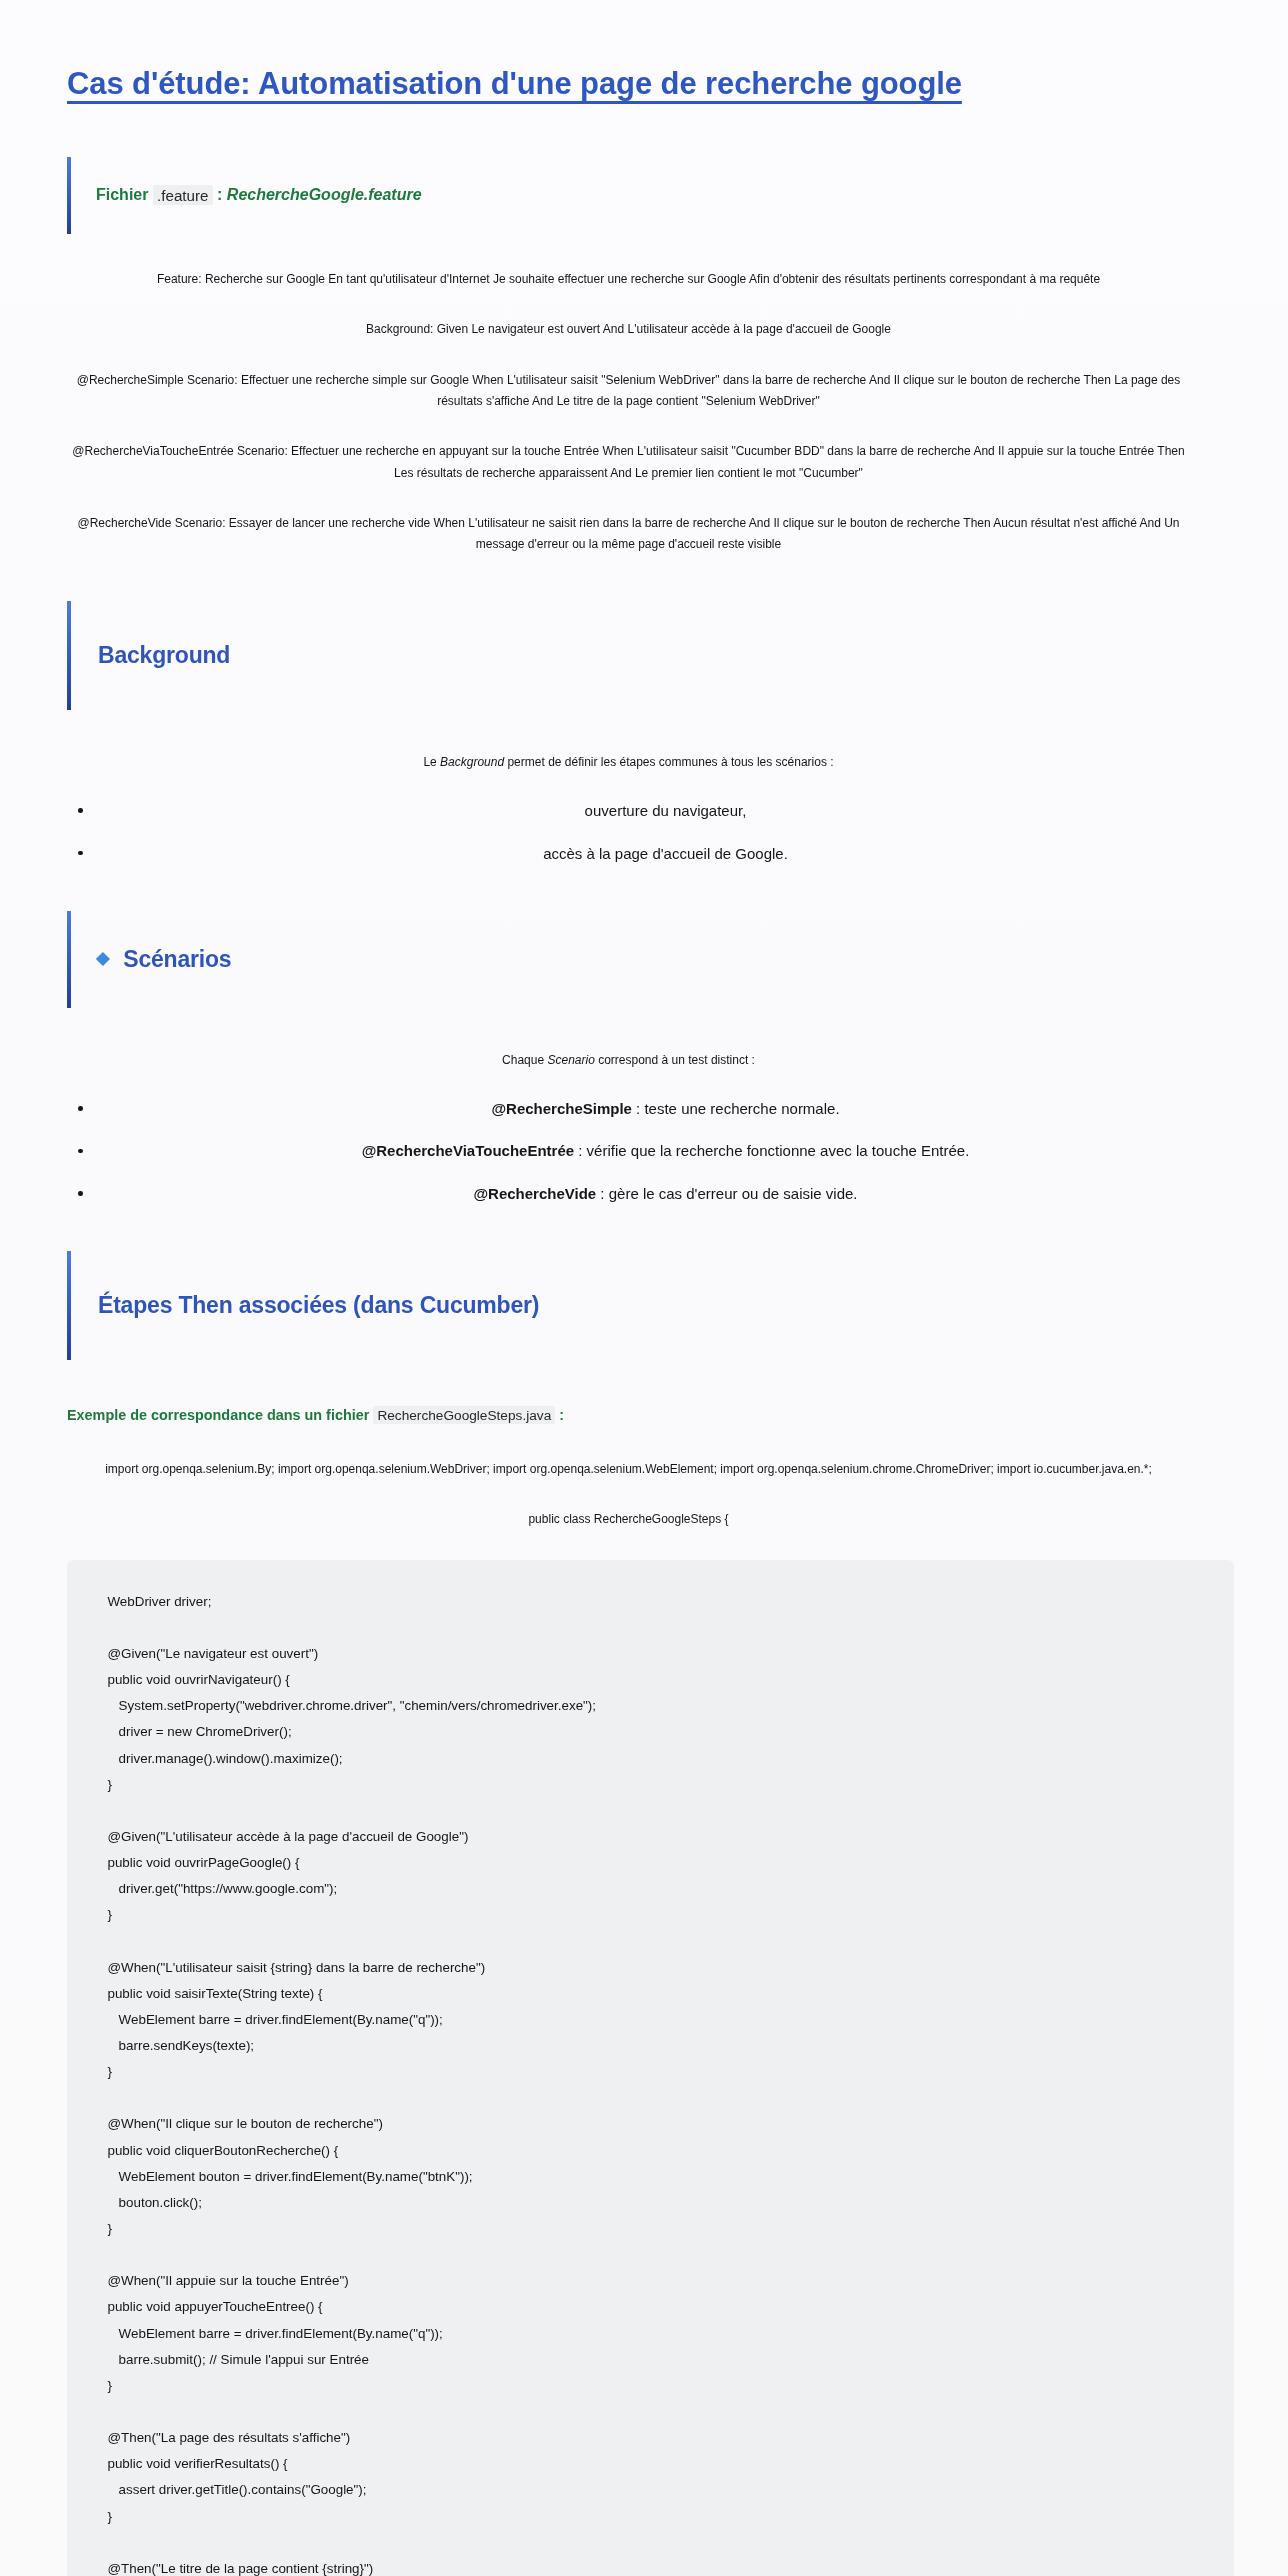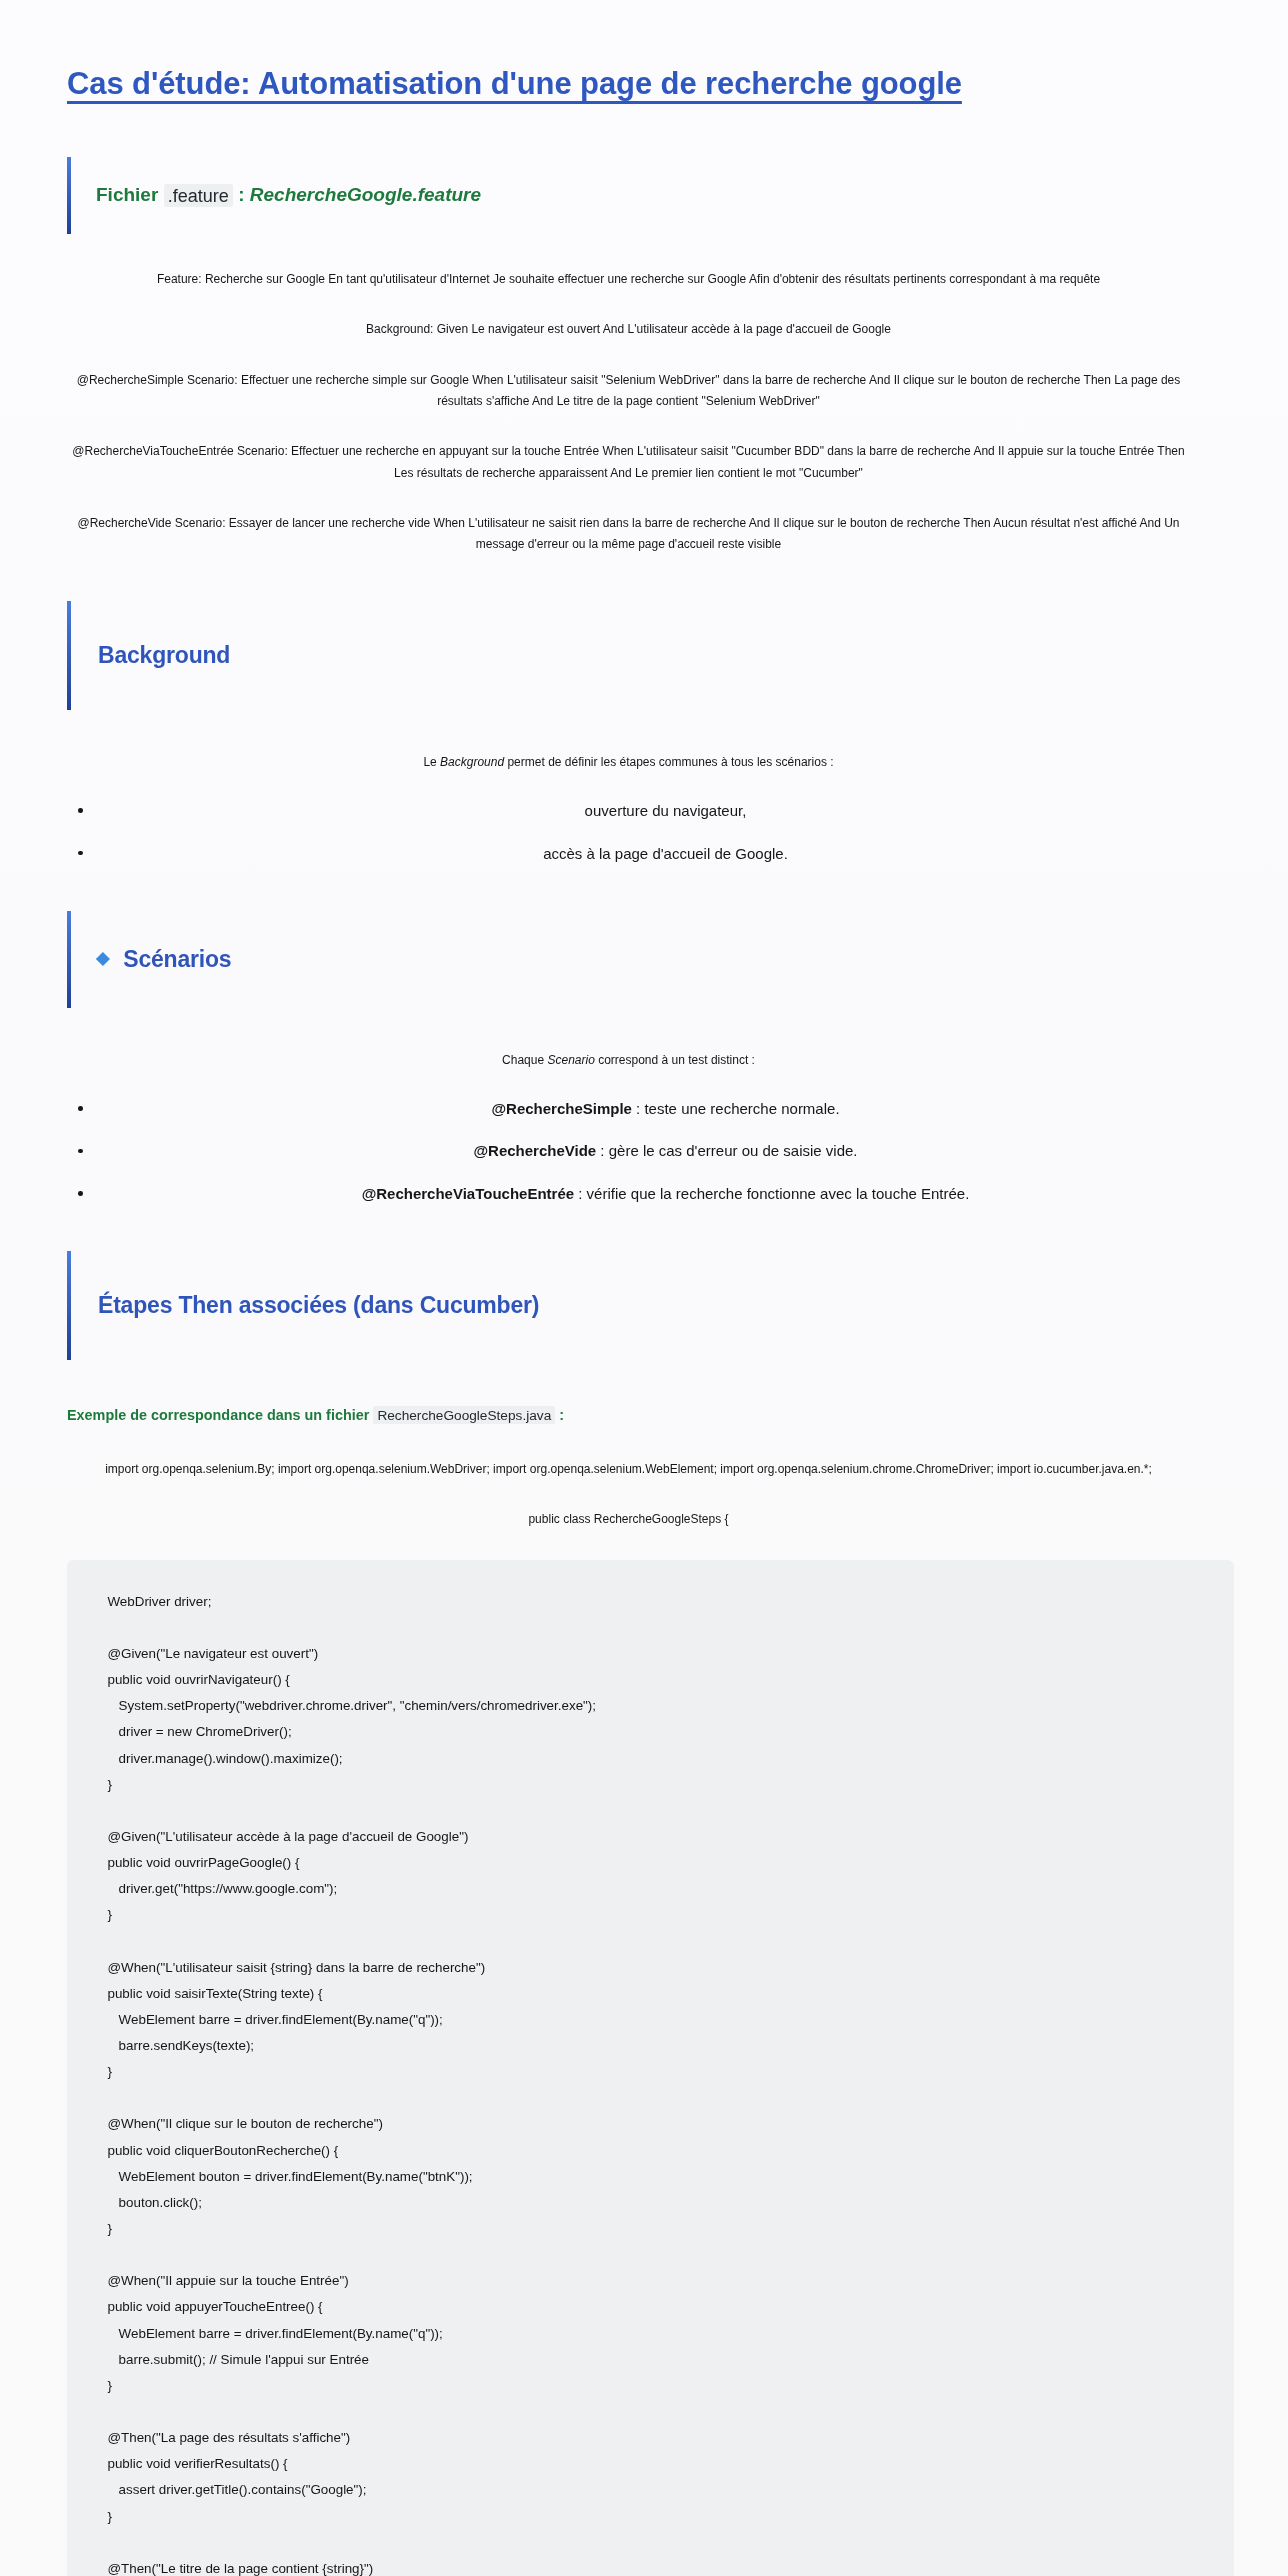--- a/index.html
+++ b/index.html
@@ -45,21 +45,21 @@
   .callout {
     border-left: 4.1px solid;
     border-image: linear-gradient(180deg,#4a7ddc 0%, #1f3f93 100%) 1;
     padding: 0 0 0 25px;
     margin: 0 0 35px 0;
     min-height: 77px;
     display: flex;
     align-items: center;
   }
   .callout-text {
-    font-size: 19px;
+    font-size: 16px;
     font-weight: 700;
     color: #1d7a3c;
     line-height: 1.5;
   }
   .callout-text .code-inline {
     font-weight: 400;
     color: #24292f;
   }
   .callout-text .em-green {
     font-style: italic;
@@ -209,22 +209,22 @@
       <h2 class="sec-title">
         <span class="diamond-bullet"></span>
         <span>Scénarios</span>
       </h2>
     </blockquote>
 
     <p class="body tight"><span>Chaque </span><em>Scenario</em><span> correspond à un test distinct :</span></p>
 
     <ul class="bullets">
       <li><b>@RechercheSimple</b><span> : teste une recherche normale.</span></li>
+      <li><b>@RechercheViaToucheEntrée</b><span> : vérifie que la recherche fonctionne avec la touche Entrée.</span></li>
       <li><b>@RechercheVide</b><span> : gère le cas d'erreur ou de saisie vide.</span></li>
-      <li><b>@RechercheViaToucheEntrée</b><span> : vérifie que la recherche fonctionne avec la touche Entrée.</span></li>
     </ul>
 
     <blockquote class="sec-block">
       <h2 class="sec-title">Étapes Then associées (dans Cucumber)</h2>
     </blockquote>
 
     <p class="green-note"><span class="plain">Exemple de correspondance dans un fichier </span><span class="code-inline">RechercheGoogleSteps.java</span><span class="plain"> :</span></p>
 
     <p class="body">import org.openqa.selenium.By; import org.openqa.selenium.WebDriver; import org.openqa.selenium.WebElement; import org.openqa.selenium.chrome.ChromeDriver; import io.cucumber.java.en.*;</p>
 

